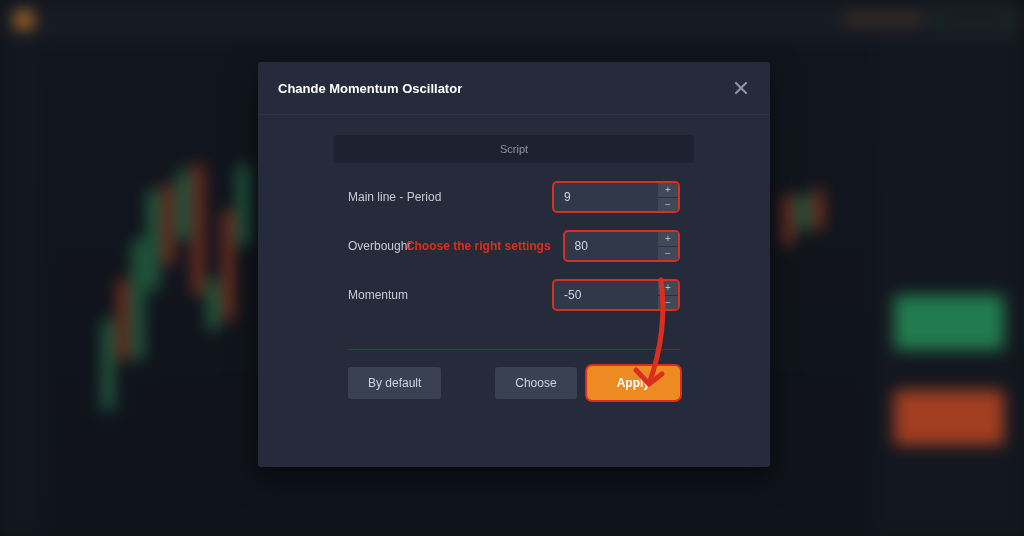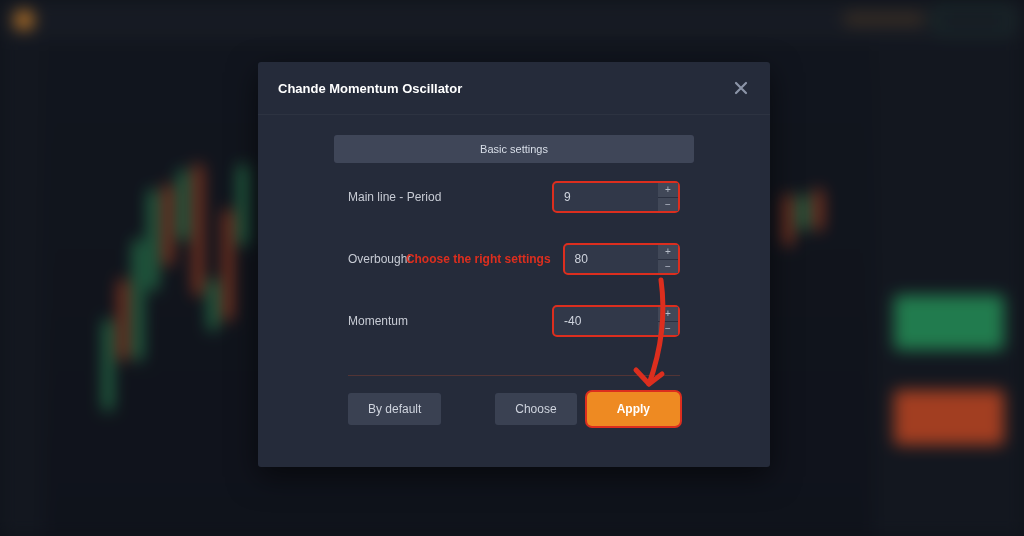--- a/index.html
+++ b/index.html
@@ -84,21 +84,21 @@
       margin: 20px 76px 0;
       display: flex; background: #1d2230; border-radius: 3px; overflow: hidden;
     }
     .tab {
       flex: 1; text-align: center; padding: 8px 4px;
       font-size: 11px; color: #8b94a7; cursor: pointer;
     }
     .tab.active { background: #3f4658; color: #d9dfe9; }
     .settings-body {
       padding: 18px 90px 8px;
-      display: flex; flex-direction: column; gap: 30px;
+      display: flex; flex-direction: column; gap: 17px;
     }
     .setting-row { display: flex; align-items: center; gap: 10px; }
     .setting-label { width: 110px; color: #c7cbd4; font-size: 12px; }
     .annotation {
       color: #dc2e1e; font-size: 12px; font-weight: 700;
       margin-left: -18px; margin-right: 2px;
       white-space: nowrap;
     }
     .stepper {
       display: flex; align-items: stretch;
@@ -181,21 +181,21 @@
   <div class="modal-header">
     <div class="modal-title">Chande Momentum Oscillator</div>
     <div class="close-x">
       <svg viewBox="0 0 14 14">
           <path d="M2 2 L12 12 M12 2 L2 12" stroke="currentColor" stroke-width="2.2" stroke-linecap="round"></path>
         </svg>
     </div>
   </div>
 
   <div class="tabs">
-    <div class="tab active">Basic settings</div>
+    <div class="tab">Script</div>
   </div>
 
   <div class="settings-body">
     <div class="setting-row">
       <div class="setting-label">Main line - Period</div>
       <div class="stepper">
         <div class="stepper-val">9</div>
         <div class="stepper-btns">
           <div class="sbtn">+</div>
           <div class="sbtn">−</div>
@@ -211,21 +211,21 @@
         <div class="stepper-btns">
           <div class="sbtn">+</div>
           <div class="sbtn">−</div>
         </div>
       </div>
     </div>
 
     <div class="setting-row">
       <div class="setting-label">Momentum</div>
       <div class="stepper">
-        <div class="stepper-val">-40</div>
+        <div class="stepper-val">-50</div>
         <div class="stepper-btns">
           <div class="sbtn">+</div>
           <div class="sbtn">−</div>
         </div>
       </div>
     </div>
   </div>
 
   <div class="modal-hr"></div>
 

